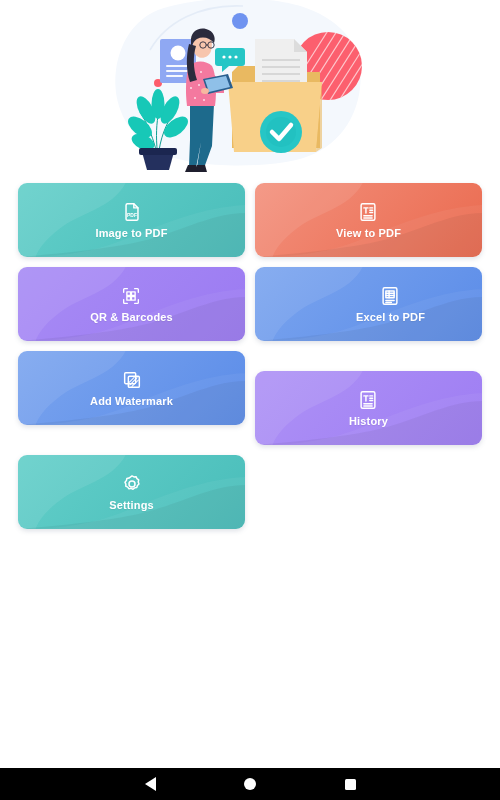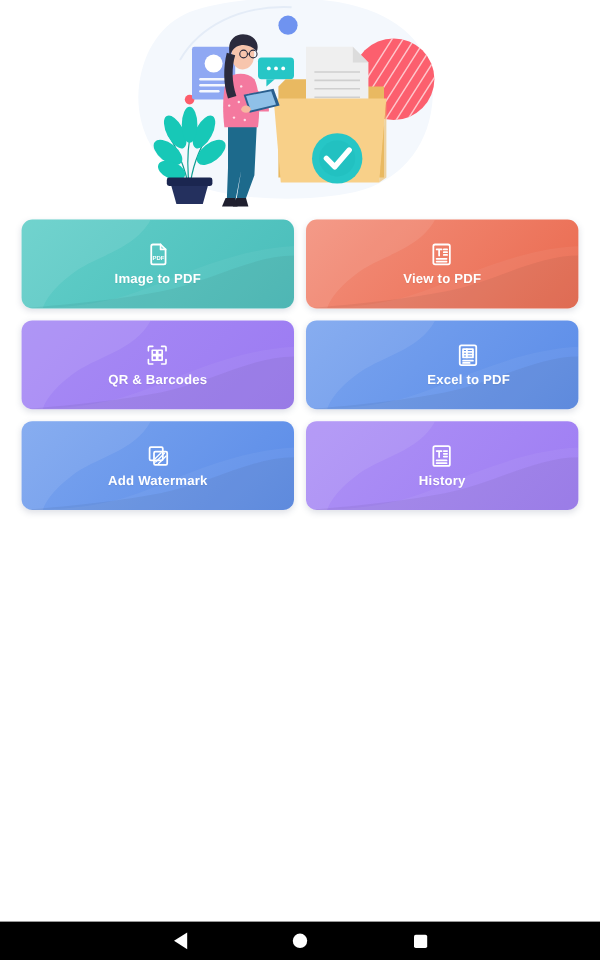--- a/index.html
+++ b/index.html
@@ -304,21 +304,21 @@
           <svg viewBox="0 0 24 24" fill="none" stroke="#ffffff" stroke-width="1.6" stroke-linecap="round" stroke-linejoin="round">
             <rect x="4" y="4" width="12" height="12" rx="1.2"></rect>
             <rect x="8" y="8" width="12" height="12" rx="1.2"></rect>
             <path d="M9.5 17.5 L17.5 9.5 M12 19 L19 12 M9 14.5 L14.5 9" stroke-width="1.1"></path>
           </svg>
         </span>
         <span class="lbl">Add Watermark</span>
       </div>
     </div>
 
-    <div class="card" style="background:linear-gradient(135deg,#ae92f6 0%,#9e7df3 100%);">
+    <div class="card" style="background:linear-gradient(135deg,#ae92f6 0%,#9e7df3 100%);margin-top:20px;">
       <div class="blobs">
         <svg viewBox="0 0 232 74" preserveAspectRatio="none">
           <path d="M0 0 L110 0 C 96 26 62 30 42 46 C 26 58 20 68 18 74 L0 74 Z" fill="#ffffff" opacity="0.09"></path>
           <path d="M232 74 L232 30 C 196 30 160 52 118 60 C 86 66 50 70 0 74 Z" fill="#000000" opacity="0.05"></path>
           <path d="M232 0 L232 22 C 190 24 150 40 110 56 C 80 68 48 74 0 74 L232 74 Z" fill="#ffffff" opacity="0.05"></path>
         </svg>
       </div>
       <div class="inner">
         <span class="ic">
           <svg viewBox="0 0 24 24" fill="none" stroke="#ffffff" stroke-width="1.6" stroke-linecap="round" stroke-linejoin="round">
@@ -326,20 +326,38 @@
             <path d="M7.5 7.5 h4.5 M9.75 7.5 v5.5"></path>
             <path d="M14 7.5 h3 M14 10 h3 M14 12.5 h3"></path>
             <path d="M7.5 16 h9 M7.5 18.5 h9"></path>
           </svg>
         </span>
         <span class="lbl">History</span>
       </div>
     </div>
 
 
+    <div class="card" style="background:linear-gradient(135deg,#63cfc9 0%,#49bdba 100%);">
+      <div class="blobs">
+        <svg viewBox="0 0 232 74" preserveAspectRatio="none">
+          <path d="M0 0 L110 0 C 96 26 62 30 42 46 C 26 58 20 68 18 74 L0 74 Z" fill="#ffffff" opacity="0.09"></path>
+          <path d="M232 74 L232 30 C 196 30 160 52 118 60 C 86 66 50 70 0 74 Z" fill="#000000" opacity="0.05"></path>
+          <path d="M232 0 L232 22 C 190 24 150 40 110 56 C 80 68 48 74 0 74 L232 74 Z" fill="#ffffff" opacity="0.05"></path>
+        </svg>
+      </div>
+      <div class="inner">
+        <span class="ic">
+          <svg viewBox="0 0 24 24" fill="none" stroke="#ffffff" stroke-width="1.6" stroke-linecap="round" stroke-linejoin="round">
+            <path d="M12 3.2 l2.1 1.1 2.3 -0.3 1 2.1 1.9 1.4 -0.5 2.3 0.8 2.2 -1.7 1.6 -0.7 2.2 -2.3 0.4 -1.8 1.5 -2.1 -1 -2.3 0.6 -1.4 -1.9 -2.1 -1 0.1 -2.3 -1 -2.1 1.6 -1.7 0.5 -2.3 2.3 -0.5 Z"></path>
+            <circle cx="12" cy="12" r="3.3"></circle>
+          </svg>
+        </span>
+        <span class="lbl">Settings</span>
+      </div>
+    </div>
 
   </div>
 
   <div class="navbar">
     <div class="navbtn">
       <span class="nav-back"></span>
     </div>
     <div class="navbtn">
       <span class="nav-home"></span>
     </div>

